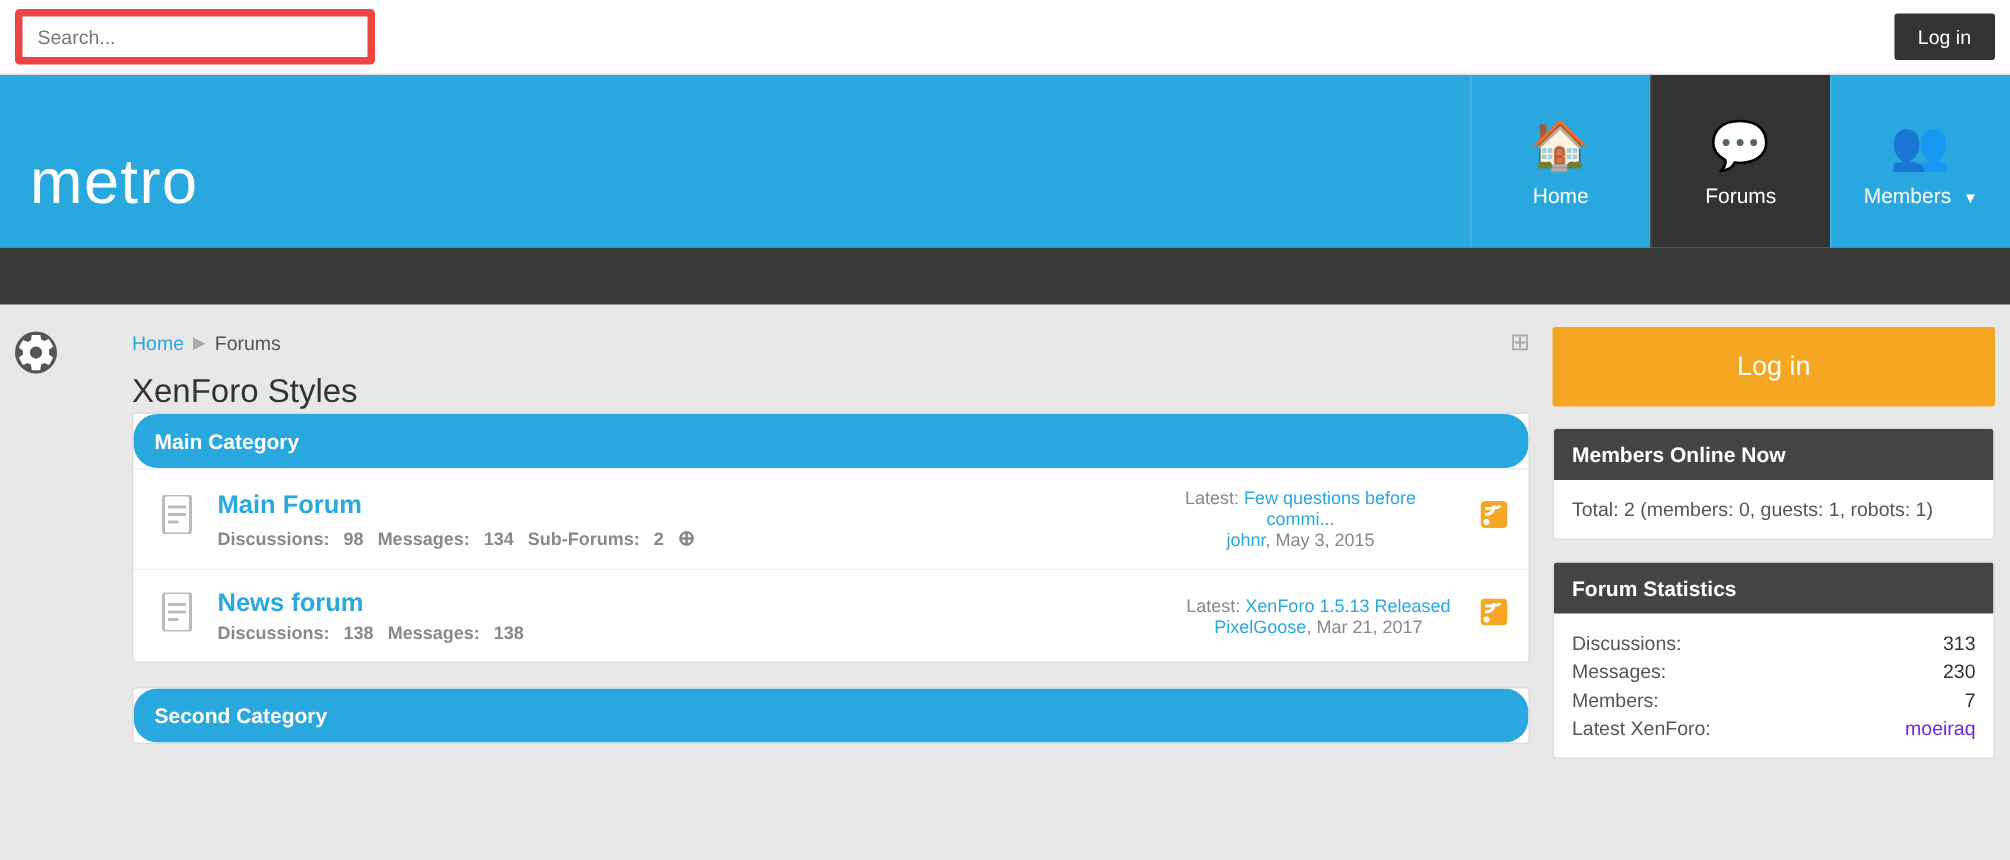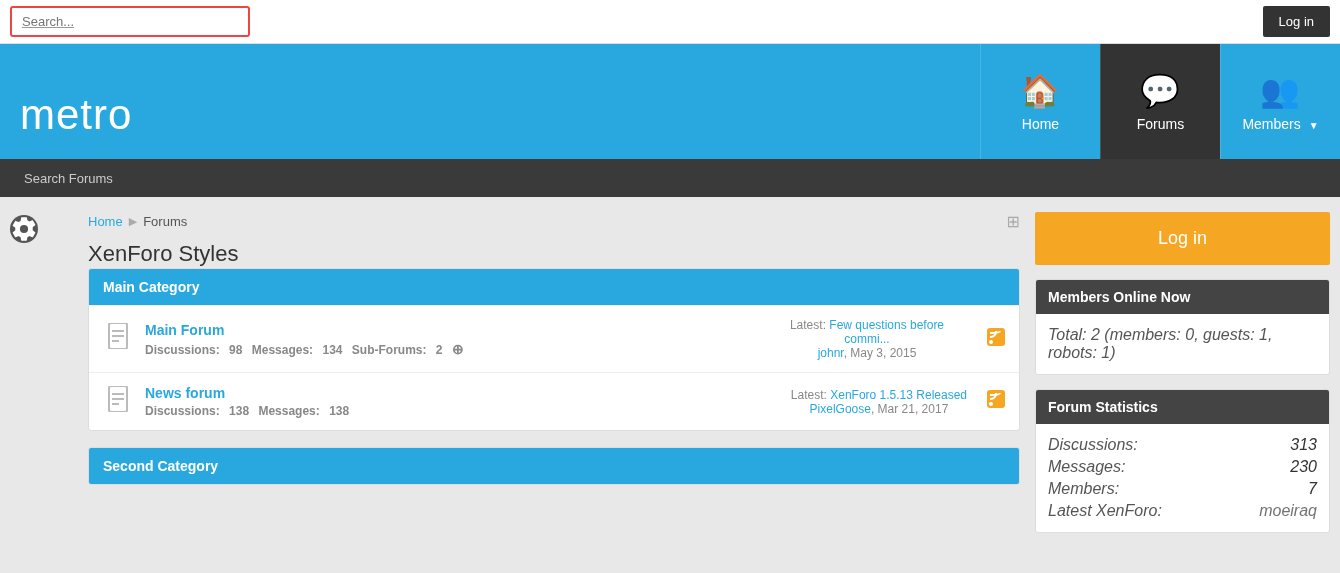--- a/index.html
+++ b/index.html
@@ -10,26 +10,25 @@
       background: #fff;
       display: flex;
       align-items: center;
       justify-content: space-between;
       padding: 6px 10px;
       border-bottom: 1px solid #ddd;
     }
     .search-input {
       width: 240px;
       padding: 6px 10px;
-      border: 2px solid #ef4444;
+      border: 5px solid #ef4444;
       border-radius: 3px;
       font-size: 13px;
       color: #999;
       outline: none;
-      text-decoration: underline;
     }
     .login-btn-top {
       background: #333;
       color: #fff;
       border: none;
       padding: 8px 16px;
       font-size: 13px;
       cursor: pointer;
       border-radius: 2px;
     }
@@ -160,20 +159,21 @@
       border-radius: 3px;
       margin-bottom: 16px;
       overflow: hidden;
     }
     .category-header {
       background: #29a8e0;
       color: #fff;
       font-size: 14px;
       font-weight: bold;
       padding: 10px 14px;
+      border-radius: 16px;
     }
 
     
     .forum-row {
       display: flex;
       align-items: center;
       padding: 12px 14px;
       border-top: 1px solid #eee;
       gap: 12px;
     }
@@ -184,21 +184,21 @@
       flex-shrink: 0;
       width: 30px;
       text-align: center;
     }
     .forum-info {
       flex: 1;
       min-width: 0;
     }
     .forum-name {
       color: #29a8e0;
-      font-size: 14px;
+      font-size: 17px;
       font-weight: bold;
       text-decoration: none;
     }
     .forum-meta {
       color: #888;
       font-size: 12px;
       margin-top: 3px;
       font-weight: bold;
     }
     .forum-meta span { margin-right: 6px; }
@@ -249,36 +249,35 @@
     }
     .sidebar-box-header {
       background: #444;
       color: #fff;
       font-size: 14px;
       font-weight: bold;
       padding: 9px 12px;
     }
     .sidebar-box-body {
       padding: 12px;
-      font-size: 16px;
+      font-size: 13px;
       color: #555;
-      font-style: italic;
     }
     .sidebar-stats {
       display: flex;
       flex-direction: column;
       gap: 4px;
     }
     .stat-row {
       display: flex;
       justify-content: space-between;
     }
     .stat-label { color: #555; }
     .stat-value { color: #333; font-weight: normal; }
-    .stat-value.link { color: #737373; text-decoration: none; cursor: pointer; }
+    .stat-value.link { color: #6d28d9; text-decoration: none; cursor: pointer; }
 
     
     .gear-icon {
       display: inline-block;
       width: 28px;
       height: 28px;
       background: #555;
       border-radius: 50%;
       position: relative;
       cursor: pointer;
@@ -316,21 +315,20 @@
       <span class="nav-tab-icon">👥</span>
       <span class="nav-tab-label">
         <span>Members</span>
         <span class="nav-tab-arrow">▼</span>
       </span>
     </div>
   </div>
 </div>
 
 <div class="sub-nav">
-  <a href="#">Search Forums</a>
 </div>
 
 <div class="layout-wrapper">
 
   <div style="padding: 18px 0 0 10px;">
     <div class="gear-icon">
       <svg class="gear-svg" viewBox="0 0 24 24" width="28" height="28" xmlns="http://www.w3.org/2000/svg">
         <path d="M12 15.5A3.5 3.5 0 0 1 8.5 12 3.5 3.5 0 0 1 12 8.5a3.5 3.5 0 0 1 3.5 3.5 3.5 3.5 0 0 1-3.5 3.5m7.43-2.92c.04-.34.07-.69.07-1.08s-.03-.74-.07-1.08l2.11-1.63c.19-.15.24-.42.12-.64l-2-3.46c-.12-.22-.39-.3-.61-.22l-2.49 1c-.52-.4-1.08-.73-1.69-.98l-.38-2.65C14.46 2.18 14.25 2 14 2h-4c-.25 0-.46.18-.49.42l-.38 2.65c-.61.25-1.17.59-1.69.98l-2.49-1c-.23-.09-.49 0-.61.22l-2 3.46c-.13.22-.07.49.12.64L4.57 11c-.04.34-.07.67-.07 1s.03.74.07 1.08l-2.11 1.63c-.19.15-.24.42-.12.64l2 3.46c.12.22.39.3.61.22l2.49-1c.52.4 1.08.73 1.69.98l.38 2.65c.03.24.24.42.49.42h4c.25 0 .46-.18.49-.42l.38-2.65c.61-.25 1.17-.58 1.69-.98l2.49 1c.23.09.49 0 .61-.22l2-3.46c.12-.22.07-.49-.12-.64l-2.11-1.56z" fill="#fff"></path>
       </svg>
     </div>

